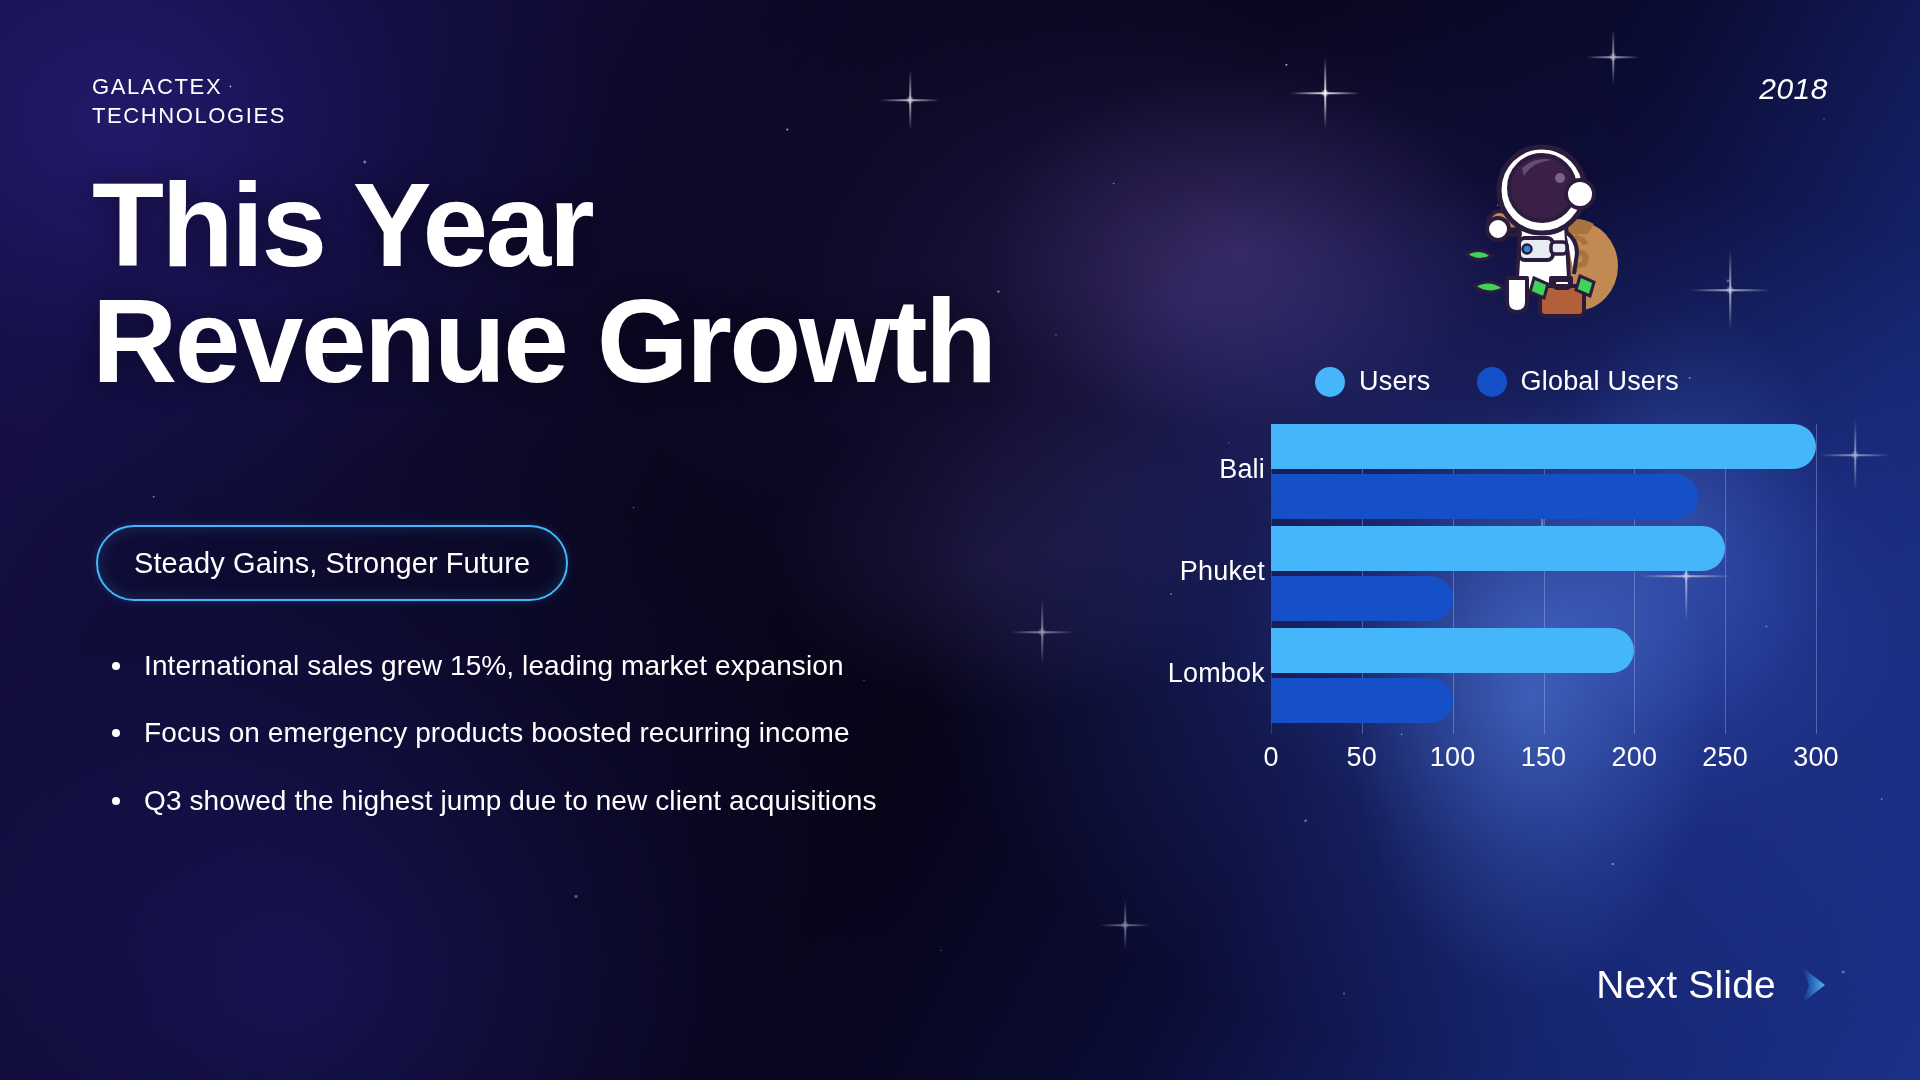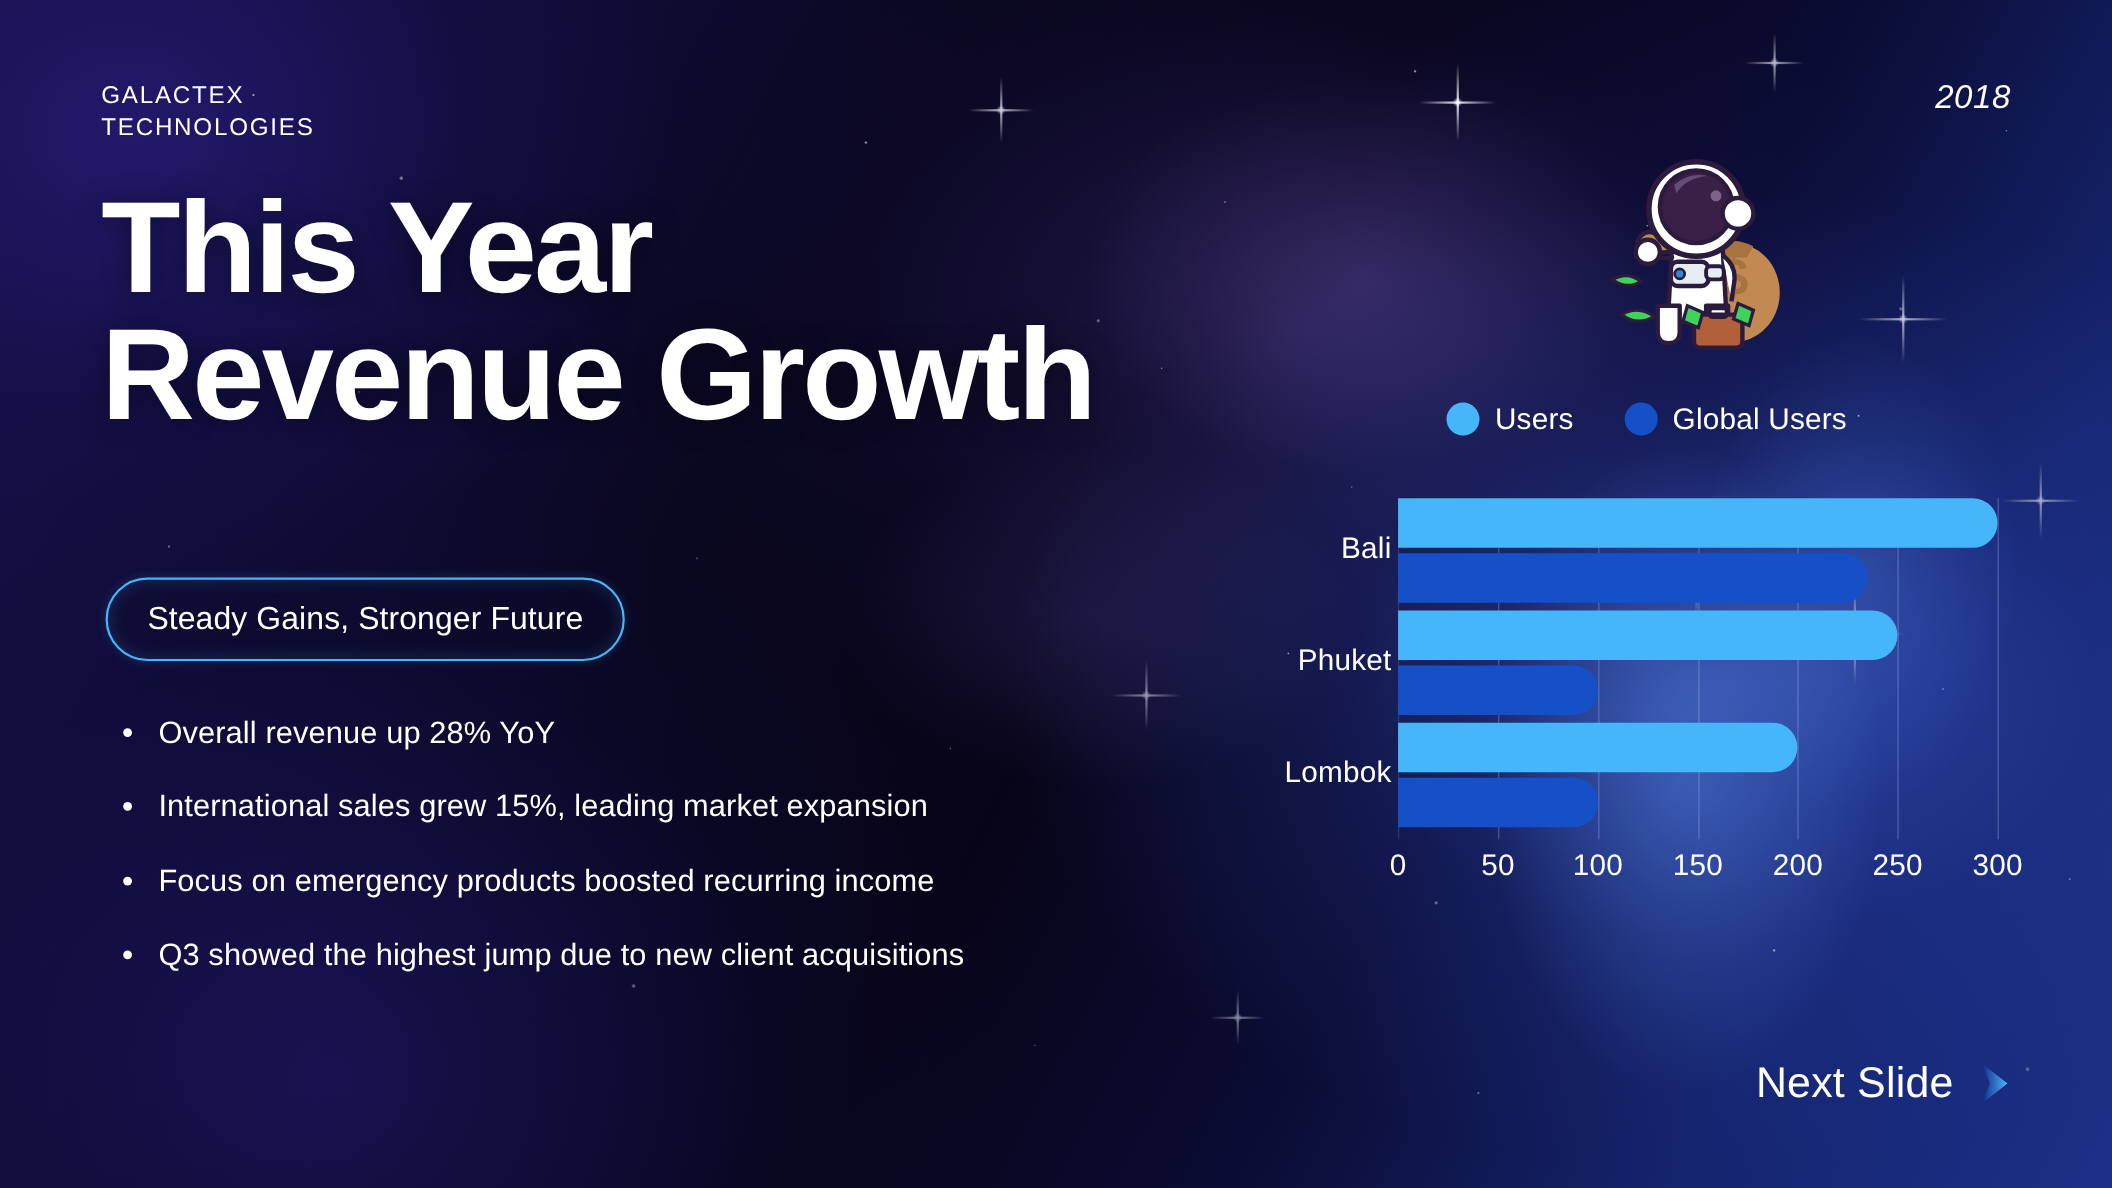--- a/index.html
+++ b/index.html
@@ -107,26 +107,26 @@
     padding-left:36px; margin-bottom:36px; letter-spacing:.1px; white-space:nowrap; }
   .bullets li:last-child { margin-bottom:0; }
   .bullets li .dot { position:absolute; left:4px; top:12px;
     width:8px; height:8px; border-radius:50%; background:#fff; }
 
   
   .astro { position:absolute; left:1424px; top:128px; width:220px; height:200px; }
 
   
   .legend { position:absolute; left:1315px; top:366px; display:flex; align-items:center; gap:46px; }
-  .legend .item { display:flex; align-items:flex-start; gap:14px; }
+  .legend .item { display:flex; align-items:center; gap:14px; }
   .legend .swatch { width:30px; height:30px; border-radius:50%; display:block; }
   .legend .lbl { color:#fff; font-size:27px; letter-spacing:.2px; }
 
   
-  .chart { position:absolute; left:1120px; top:453px; width:760px; height:250px; }
+  .chart { position:absolute; left:1120px; top:424px; width:760px; height:250px; }
   .plot  { position:absolute; left:151px; top:0; width:545px; height:310px; }
   .gridline { position:absolute; top:0; bottom:0; width:1px; background:rgba(190,205,255,.33); }
   .gridline.zero { background:rgba(190,205,255,.18); }
   .bar { position:absolute; height:45px; border-radius:0 24px 24px 0; }
   .catlabel { position:absolute; color:#fff; font-size:27px; text-align:right;
     width:145px; left:0; letter-spacing:.2px; }
   .xtick { position:absolute; color:#fff; font-size:27px; transform:translateX(-50%);
     top:318px; letter-spacing:.2px; }
 
   
@@ -181,24 +181,20 @@
   <h1 class="title">
     <span>This Year</span>
     <span>Revenue Growth</span>
   </h1>
 
   <div class="pill">
     <span>Steady Gains, Stronger Future</span>
   </div>
 
   <ul class="bullets">
-    <li>
-      <span class="dot"></span>
-      <span>Overall revenue up 28% YoY</span>
-    </li>
     <li>
       <span class="dot"></span>
       <span>International sales grew 15%, leading market expansion</span>
     </li>
     <li>
       <span class="dot"></span>
       <span>Focus on emergency products boosted recurring income</span>
     </li>
     <li>
       <span class="dot"></span>

